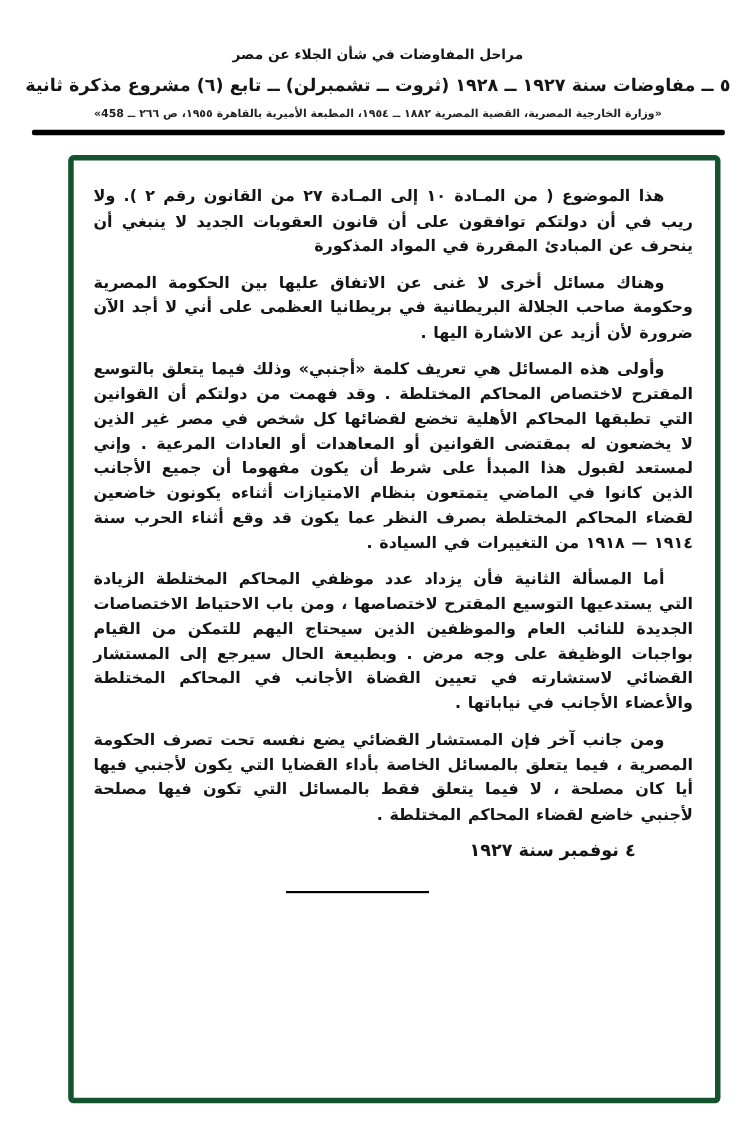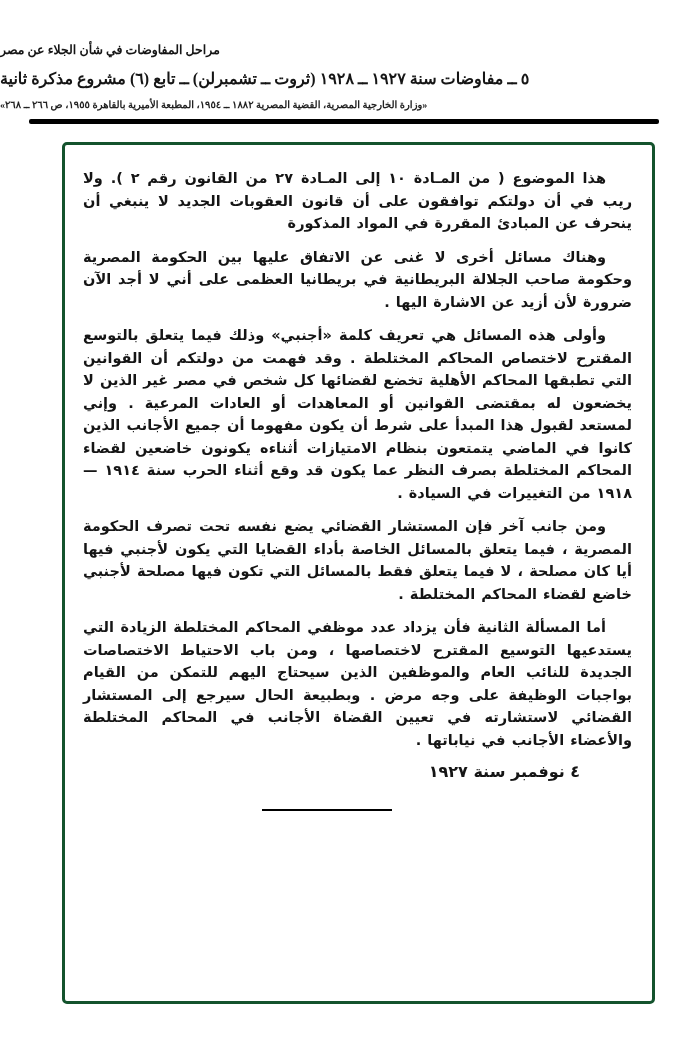--- a/index.html
+++ b/index.html
@@ -12,21 +12,21 @@
     color: #151515;
   }
   .page {
     position: relative;
     width: 687px;
     height: 1041px;
     direction: rtl;
     padding-top: 42px;
     background: #ffffff;
   }
-  .doc-header { text-align: left; font-family: Liberation Serif, serif; }
+  .doc-header { text-align: center; }
   .doc-title {
     font-size: 12.5px;
     font-weight: 700;
     margin-bottom: 11px;
     letter-spacing: 0.2px;
   }
   .doc-subtitle {
     font-size: 16px;
     font-weight: 700;
     margin-bottom: 11px;
@@ -40,21 +40,21 @@
     width: 630px;
     height: 5px;
     background: #000;
     margin: 9px auto 0 auto;
     border-radius: 2px;
   }
   .content-frame {
     width: 593px;
     height: 862px;
     margin: 18px 32px 0 62px; 
-    border: 3px solid #14532d;
+    border: 5px solid #14532d;
     border-radius: 5px;
     padding: 22px 20px 0 18px;
     background: #ffffff;
   }
   .content-frame p {
     font-size: 14.5px;
     font-weight: 700;
     line-height: 22.5px;
     text-align: justify;
     text-indent: 26px;
@@ -74,30 +74,30 @@
   }
 </style>
 </head>
 <body>
 
 <div class="page">
 
   <header class="doc-header">
     <div class="doc-title">مراحل المفاوضات في شأن الجلاء عن مصر</div>
     <div class="doc-subtitle">٥ ــ مفاوضات سنة ١٩٢٧ ــ ١٩٢٨ (ثروت ــ تشمبرلن) ــ تابع (٦) مشروع مذكرة ثانية</div>
-    <div class="doc-source">«وزارة الخارجية المصرية، القضية المصرية ١٨٨٢ ــ ١٩٥٤، المطبعة الأميرية بالقاهرة ١٩٥٥، ص ٢٦٦ ــ ٢٦٨»</div>
+    <div class="doc-source">«وزارة الخارجية المصرية، القضية المصرية ١٨٨٢ ــ ١٩٥٤، المطبعة الأميرية بالقاهرة ١٩٥٥، ص ٢٦٦ ــ 458»</div>
   </header>
 
   <div class="heavy-rule"></div>
 
   <div class="content-frame">
     <p>هذا الموضوع ( من المـادة ١٠ إلى المـادة ٢٧ من القانون رقم ٢ ). ولا ريب في أن دولتكم توافقون على أن قانون العقوبات الجديد لا ينبغي أن ينحرف عن المبادئ المقررة في المواد المذكورة</p>
     <p>وهناك مسائل أخرى لا غنى عن الاتفاق عليها بين الحكومة المصرية وحكومة صاحب الجلالة البريطانية في بريطانيا العظمى على أني لا أجد الآن ضرورة لأن أزيد عن الاشارة اليها .</p>
     <p>وأولى هذه المسائل هي تعريف كلمة «أجنبي» وذلك فيما يتعلق بالتوسع المقترح لاختصاص المحاكم المختلطة . وقد فهمت من دولتكم أن القوانين التي تطبقها المحاكم الأهلية تخضع لقضائها كل شخص في مصر غير الذين لا يخضعون له بمقتضى القوانين أو المعاهدات أو العادات المرعية . وإني لمستعد لقبول هذا المبدأ على شرط أن يكون مفهوما أن جميع الأجانب الذين كانوا في الماضي يتمتعون بنظام الامتيازات أثناءه يكونون خاضعين لقضاء المحاكم المختلطة بصرف النظر عما يكون قد وقع أثناء الحرب سنة ١٩١٤ — ١٩١٨ من التغييرات في السيادة .</p>
+    <p>أما المسألة الثانية فأن يزداد عدد موظفي المحاكم المختلطة الزيادة التي يستدعيها التوسيع المقترح لاختصاصها ، ومن باب الاحتياط الاختصاصات الجديدة للنائب العام والموظفين الذين سيحتاج اليهم للتمكن من القيام بواجبات الوظيفة على وجه مرض . وبطبيعة الحال سيرجع إلى المستشار القضائي لاستشارته في تعيين القضاة الأجانب في المحاكم المختلطة والأعضاء الأجانب في نياباتها .</p>
     <p>ومن جانب آخر فإن المستشار القضائي يضع نفسه تحت تصرف الحكومة المصرية ، فيما يتعلق بالمسائل الخاصة بأداء القضايا التي يكون لأجنبي فيها أيا كان مصلحة ، لا فيما يتعلق فقط بالمسائل التي تكون فيها مصلحة لأجنبي خاضع لقضاء المحاكم المختلطة .</p>
-    <p>أما المسألة الثانية فأن يزداد عدد موظفي المحاكم المختلطة الزيادة التي يستدعيها التوسيع المقترح لاختصاصها ، ومن باب الاحتياط الاختصاصات الجديدة للنائب العام والموظفين الذين سيحتاج اليهم للتمكن من القيام بواجبات الوظيفة على وجه مرض . وبطبيعة الحال سيرجع إلى المستشار القضائي لاستشارته في تعيين القضاة الأجانب في المحاكم المختلطة والأعضاء الأجانب في نياباتها .</p>
 
     <div class="date-line">٤ نوفمبر سنة ١٩٢٧</div>
 
     <div class="signature-line"></div>
   </div>
 
 </div>
 
 </body></html>

